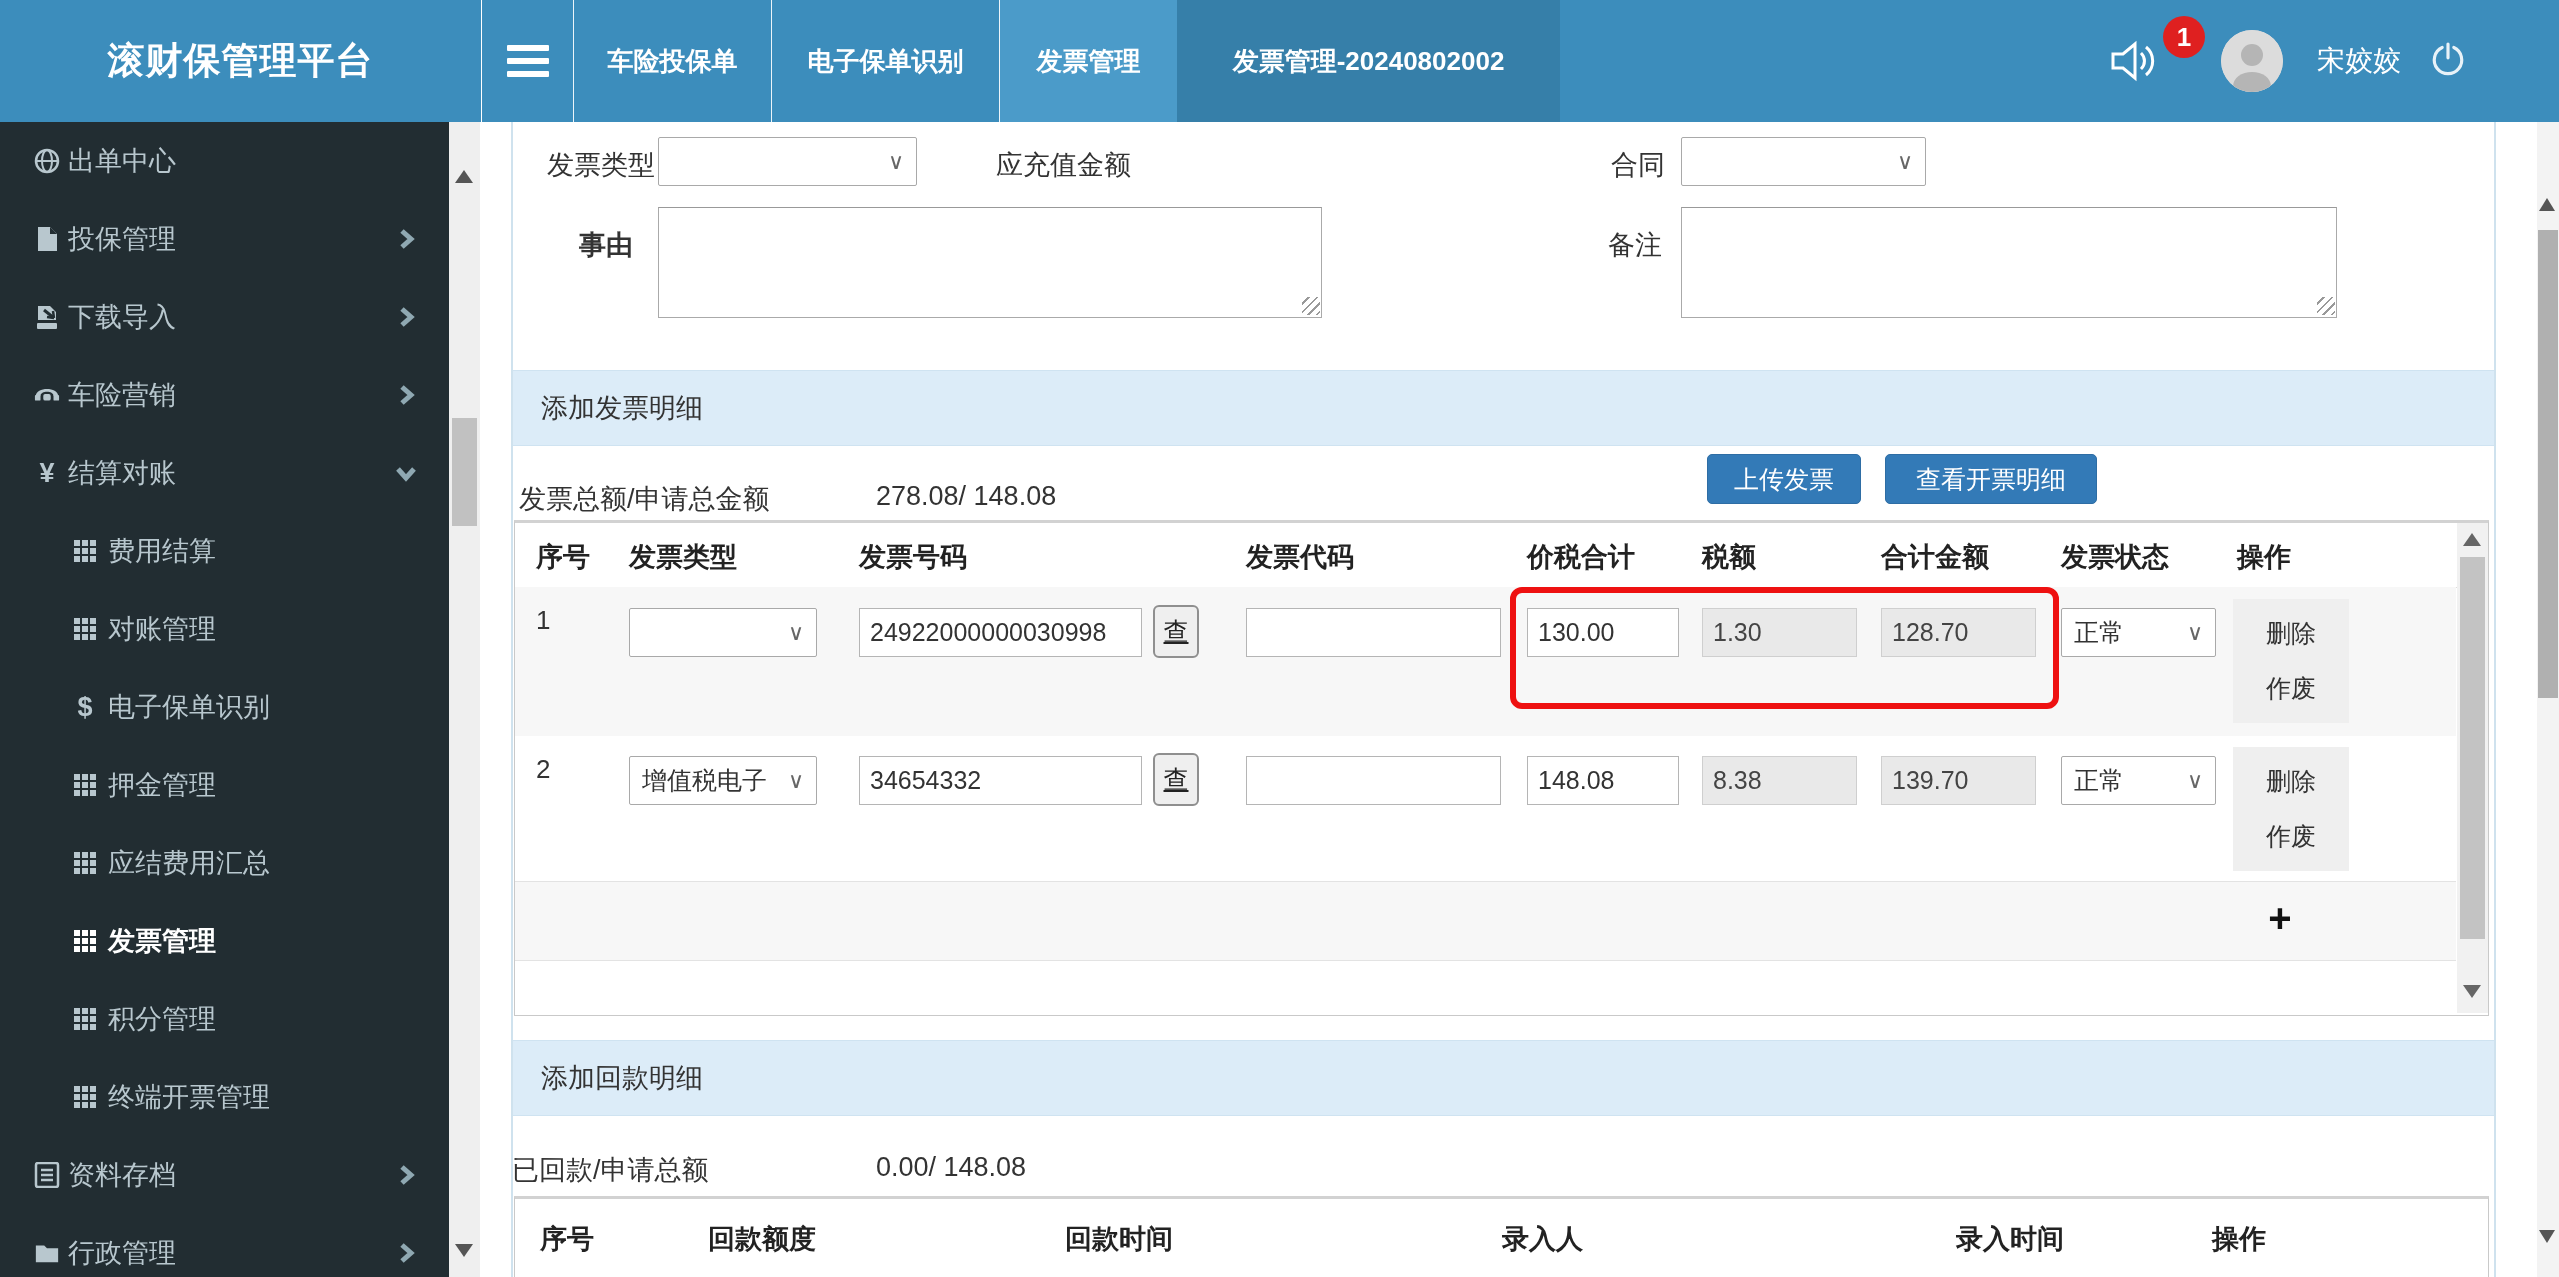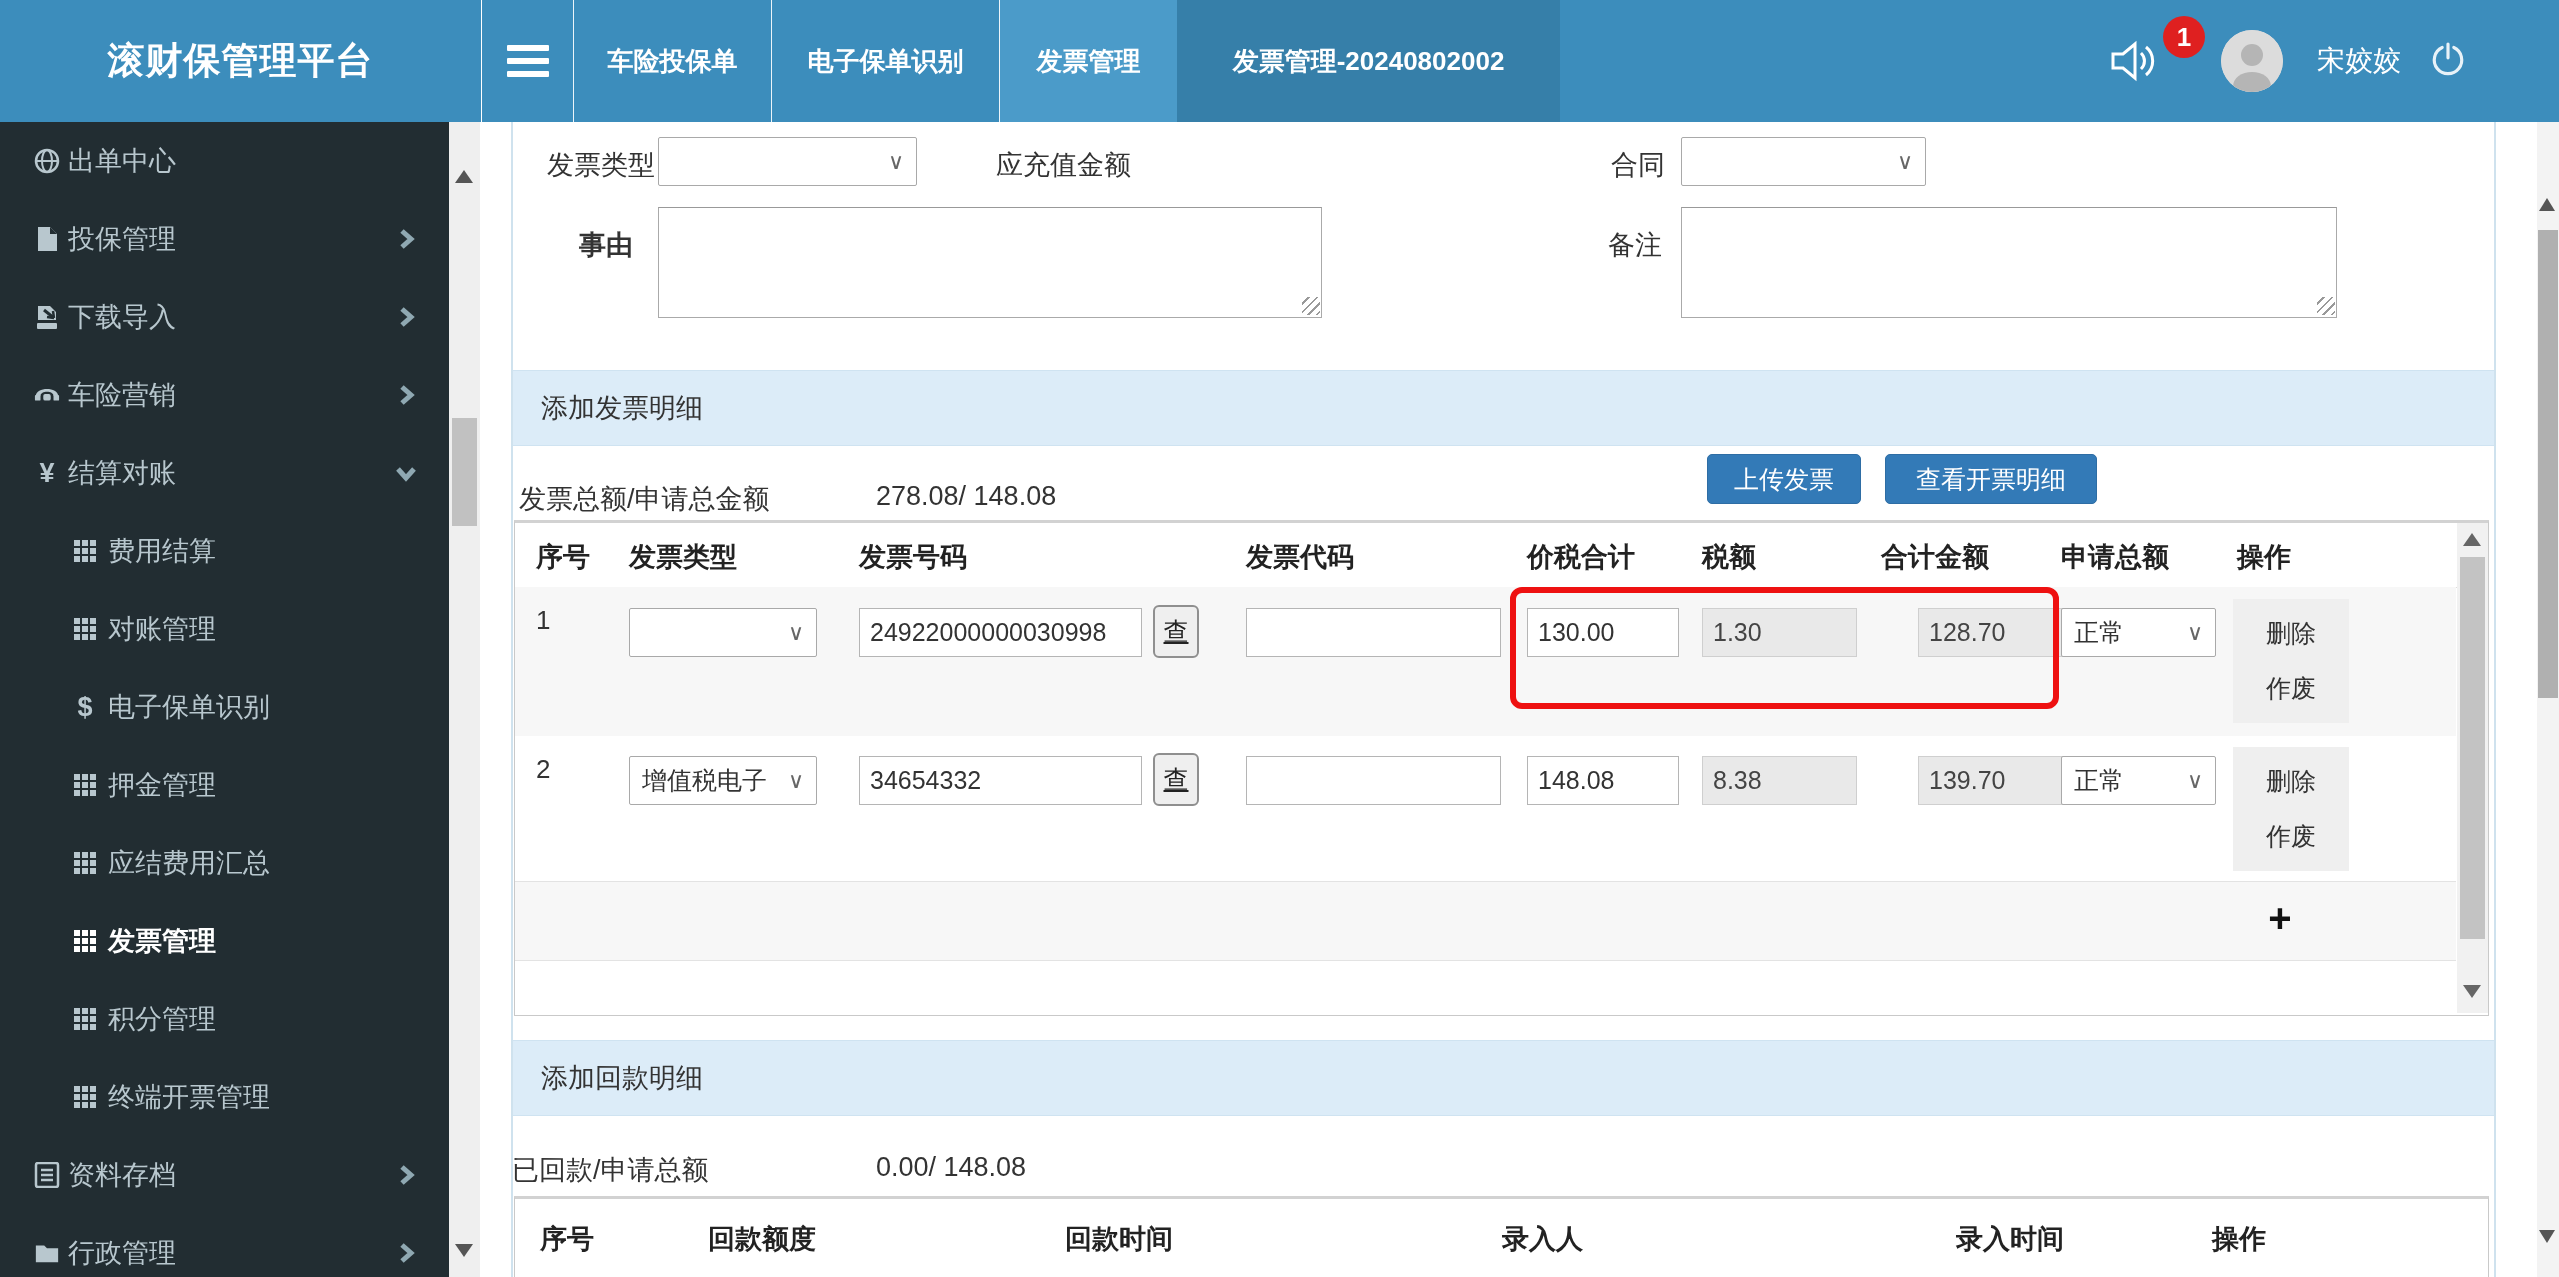--- a/index.html
+++ b/index.html
@@ -89,21 +89,21 @@
   .row2{top:213px;height:145px;background:#ffffff;}
   .rowplus{top:358px;height:80px;background:#f7f7f7;border-top:1px solid #e3e3e3;
            border-bottom:1px solid #e3e3e3;box-sizing:border-box;}
   .seq{position:absolute;left:21px;top:18px;font-size:26px;color:#333;}
   .cin{position:absolute;height:49px;border:1px solid #b5b5b5;background:#fff;font-size:25px;
        color:#333;padding:0 10px;box-sizing:border-box;outline:none;
        font-family:"Liberation Sans","DejaVu Sans",sans-serif;}
   .cin.dis{background:#e9e9e9;border-color:#cfcfcf;color:#444;}
   .c-type{left:114px;width:188px;} .c-num{left:344px;width:283px;}
   .c-code{left:731px;width:255px;} .c-amt{left:1012px;width:152px;}
-  .c-tax{left:1187px;width:155px;} .c-tot{left:1403px;width:155px;}
+  .c-tax{left:1187px;width:155px;} .c-tot{left:1366px;width:155px;}
   .c-st{left:1546px;width:155px;}
   .qbtn{position:absolute;left:638px;width:46px;height:53px;background:#efefef;
         border:2px solid #8f8f8f;border-radius:6px;font-size:25px;color:#222;
         display:flex;align-items:center;justify-content:center;cursor:pointer;
         text-decoration:underline;box-sizing:border-box;}
   .ops{position:absolute;left:1718px;width:116px;background:#efefef;
        display:flex;flex-direction:column;align-items:center;justify-content:center;gap:22px;}
   .ops span{font-size:25px;color:#333;cursor:pointer;}
   .ctl1{top:21px;} .qb1{top:18px;} .ops1{top:12px;height:124px;}
   .ctl2{top:20px;} .qb2{top:17px;} .ops2{top:11px;height:124px;}
@@ -458,21 +458,21 @@
 
   <div class="abs tbl">
     <div class="thead">
       <span class="th h-seq">序号</span>
       <span class="th h-type">发票类型</span>
       <span class="th h-num">发票号码</span>
       <span class="th h-code">发票代码</span>
       <span class="th h-amt">价税合计</span>
       <span class="th h-tax">税额</span>
       <span class="th h-tot">合计金额</span>
-      <span class="th h-st">申请总额</span>
+      <span class="th h-st">发票状态</span>
       <span class="th h-op">操作</span>
     </div>
 
     <div class="trow row1">
       <span class="seq">1</span>
       <div class="sel c-type ctl1" style="top:21px;width:188px;">
         <span></span>
           <span class="car">∨</span>
       </div>
       <input class="cin c-num ctl1" value="24922000000030998" style="">

